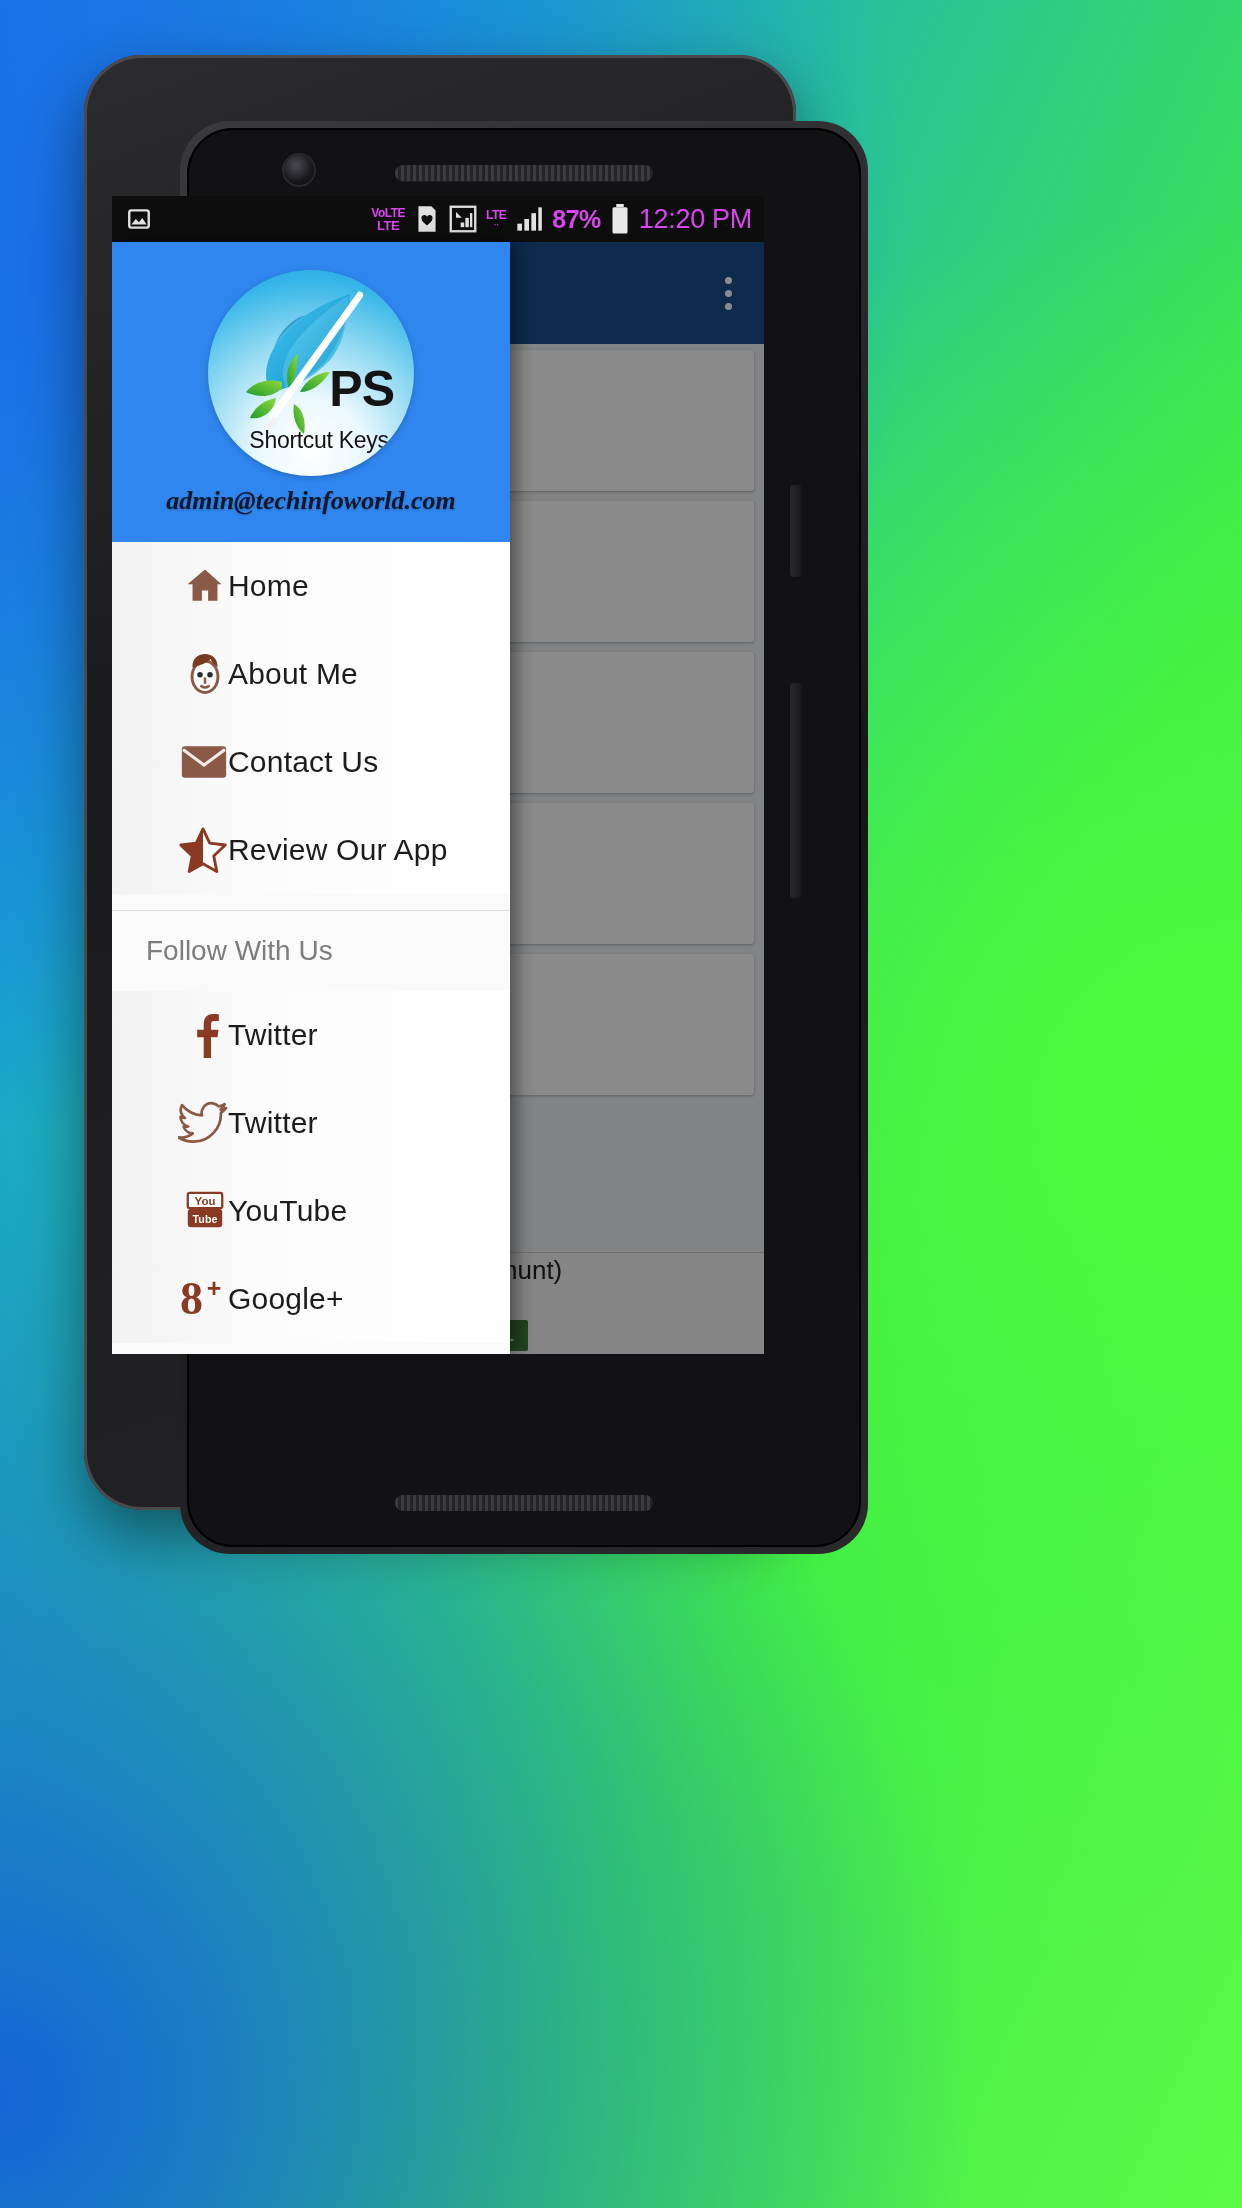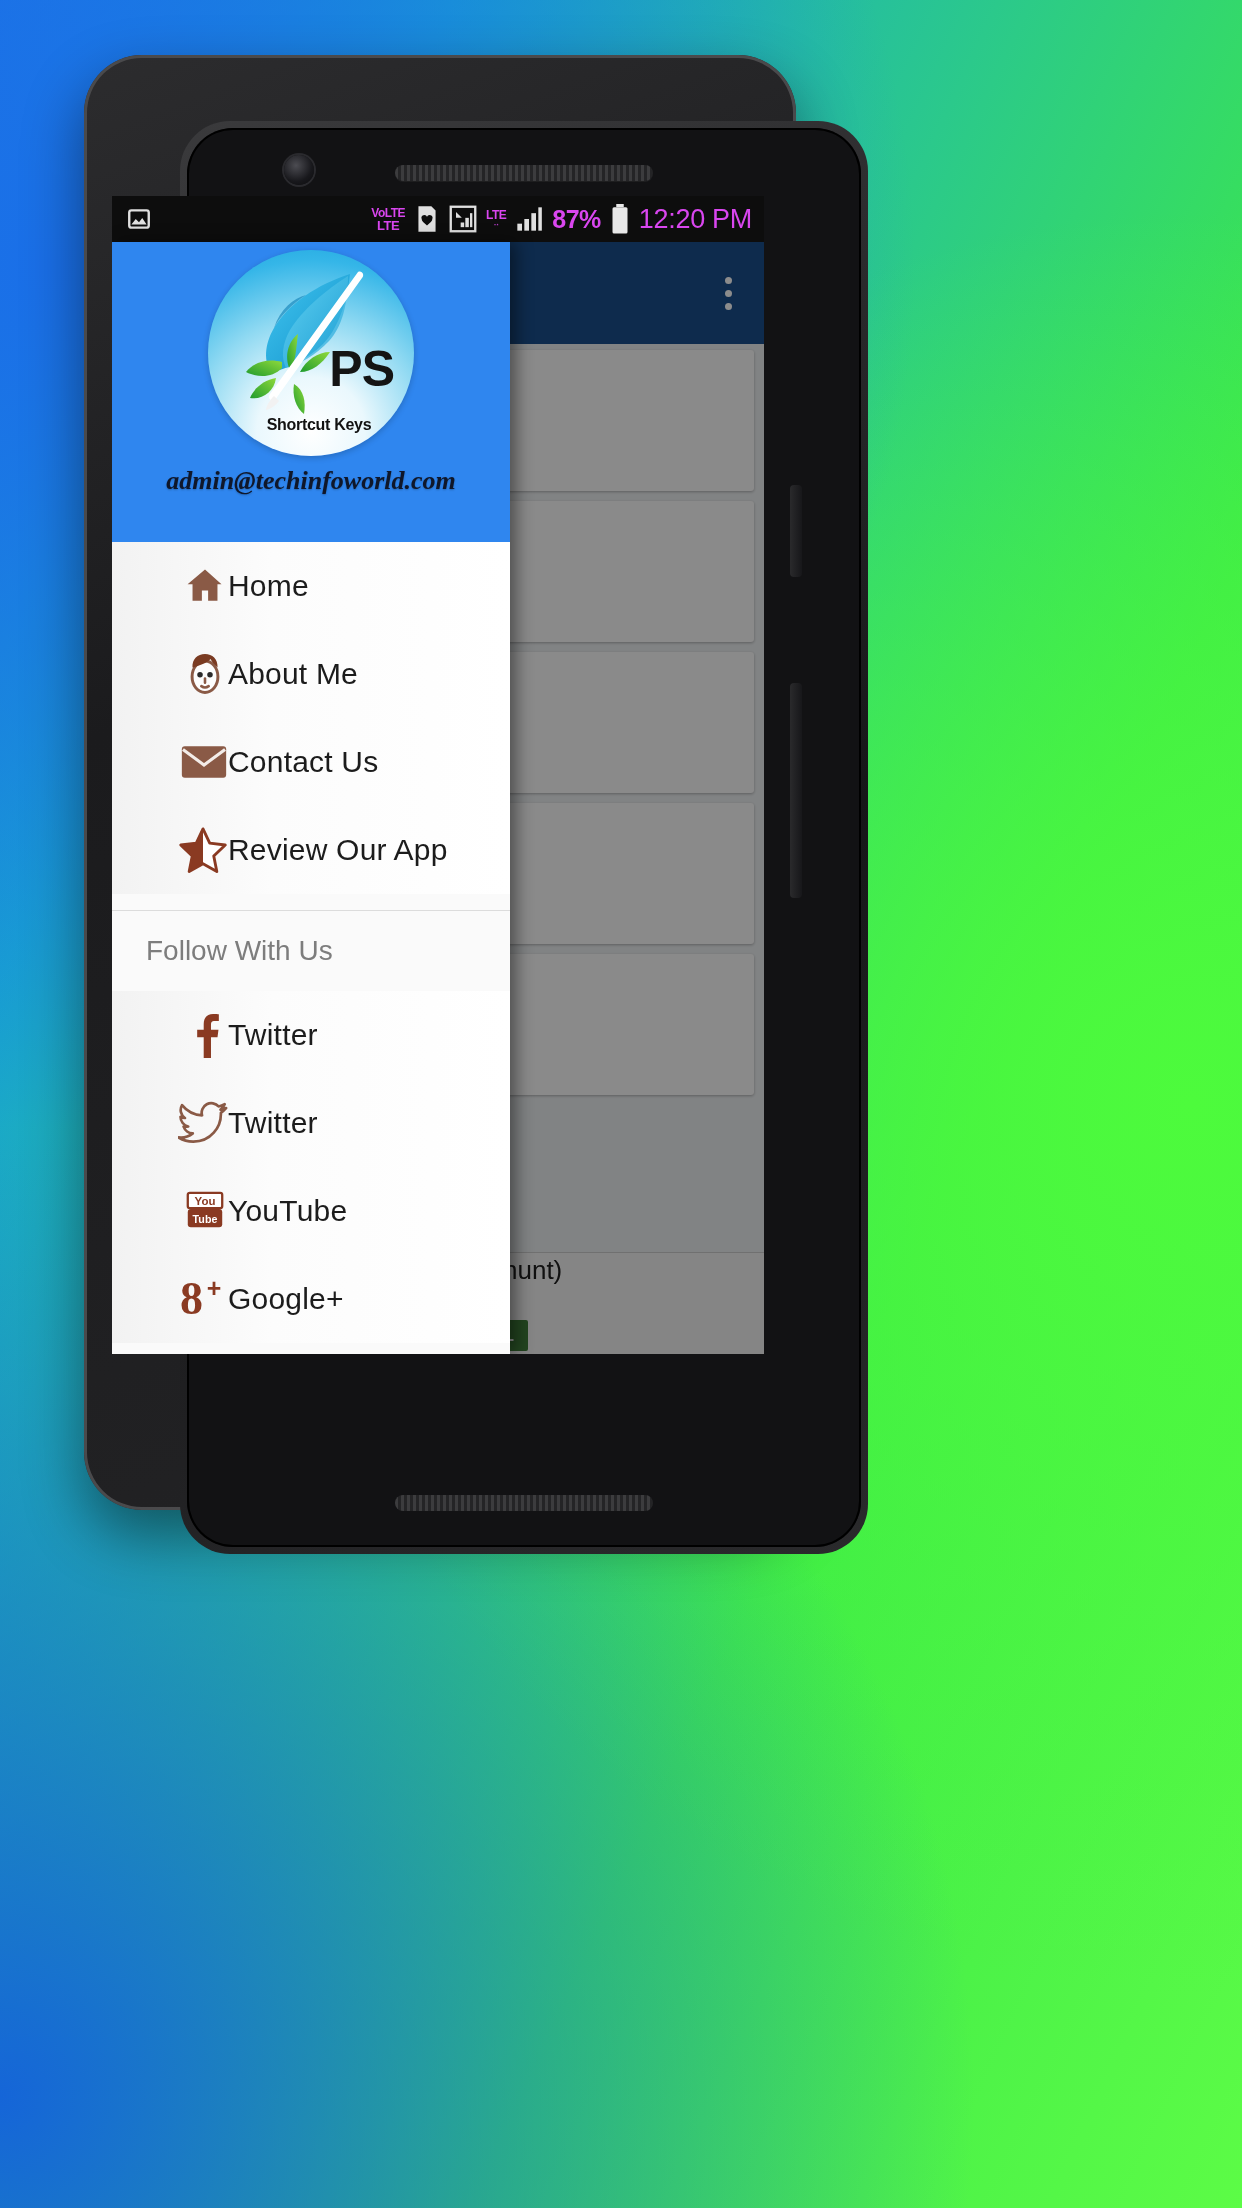--- a/index.html
+++ b/index.html
@@ -122,36 +122,36 @@
   #scrim{ position:absolute; left:0; top:46px; width:652px; height:1112px; background:rgba(0,0,0,.45); }
 
   
   #drawer{
     position:absolute; left:0; top:46px; width:398px; height:1112px;
     background:#fafafa; box-shadow:6px 0 16px rgba(0,0,0,.45); overflow:hidden;
   }
   #drawer-header{
     height:300px; background:#2f86ef;
     display:flex; flex-direction:column; align-items:center; justify-content:flex-start;
-    padding-top:8px; position:relative;
+    padding-top:28px; position:relative;
   }
   #logo{
     width:206px; height:206px; border-radius:50%;
     background:radial-gradient(circle at 50% 88%, #ffffff 0%, #eaf8fd 26%, #8fd9f2 55%, #35b6e8 82%, #1aa3dd 100%);
     position:relative; box-shadow:0 2px 6px rgba(0,0,0,.2);
     overflow:hidden;
   }
   #logo-feather{ position:absolute; left:22px; top:16px; }
   #logo-ps{
     position:absolute; right:20px; bottom:58px; font-size:50px; font-weight:bold;
     color:#141414; font-family:"Liberation Sans", sans-serif; letter-spacing:-1px;
   }
   #logo-sub{
     position:absolute; left:16px; right:0; bottom:22px; text-align:center;
-    font-size:16px; font-weight:bold; color:#121212; letter-spacing:-.3px;
+    font-size:23px; font-weight:normal; color:#121212; letter-spacing:-.3px;
   }
   #drawer-email{
     margin-top:10px; color:#0f172a; font-size:26px; font-weight:bold; font-style:italic;
     font-family:"Liberation Serif", serif; text-shadow:0 1px 2px rgba(0,0,0,.25);
   }
 
   .nav-item{
     height:88px; display:flex; align-items:center; padding-left:36px; cursor:pointer;
     background:linear-gradient(90deg,#f2f2f2 0%,#fcfcfc 40%,#ffffff 100%);
   }

